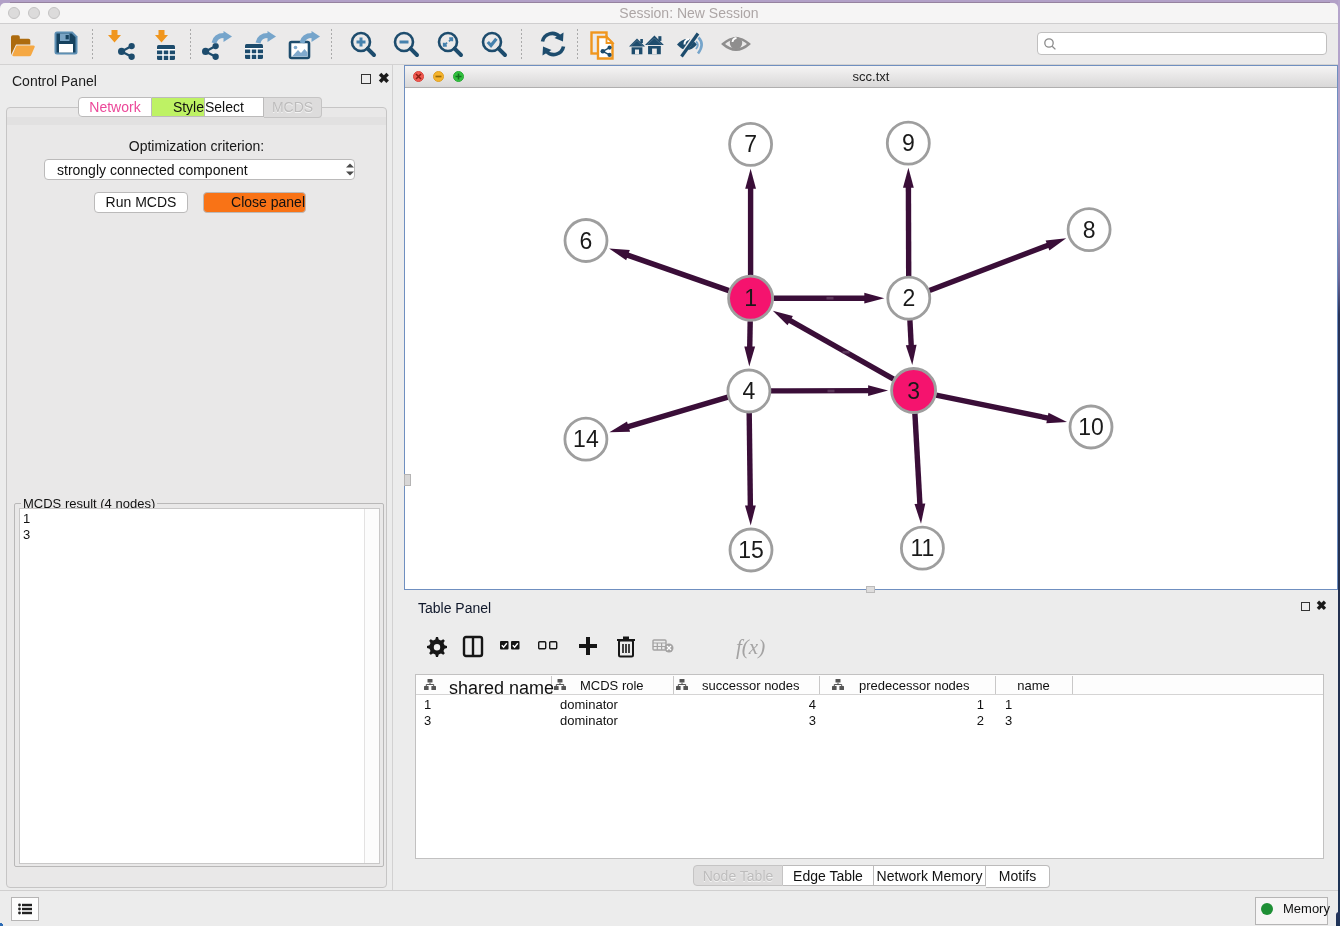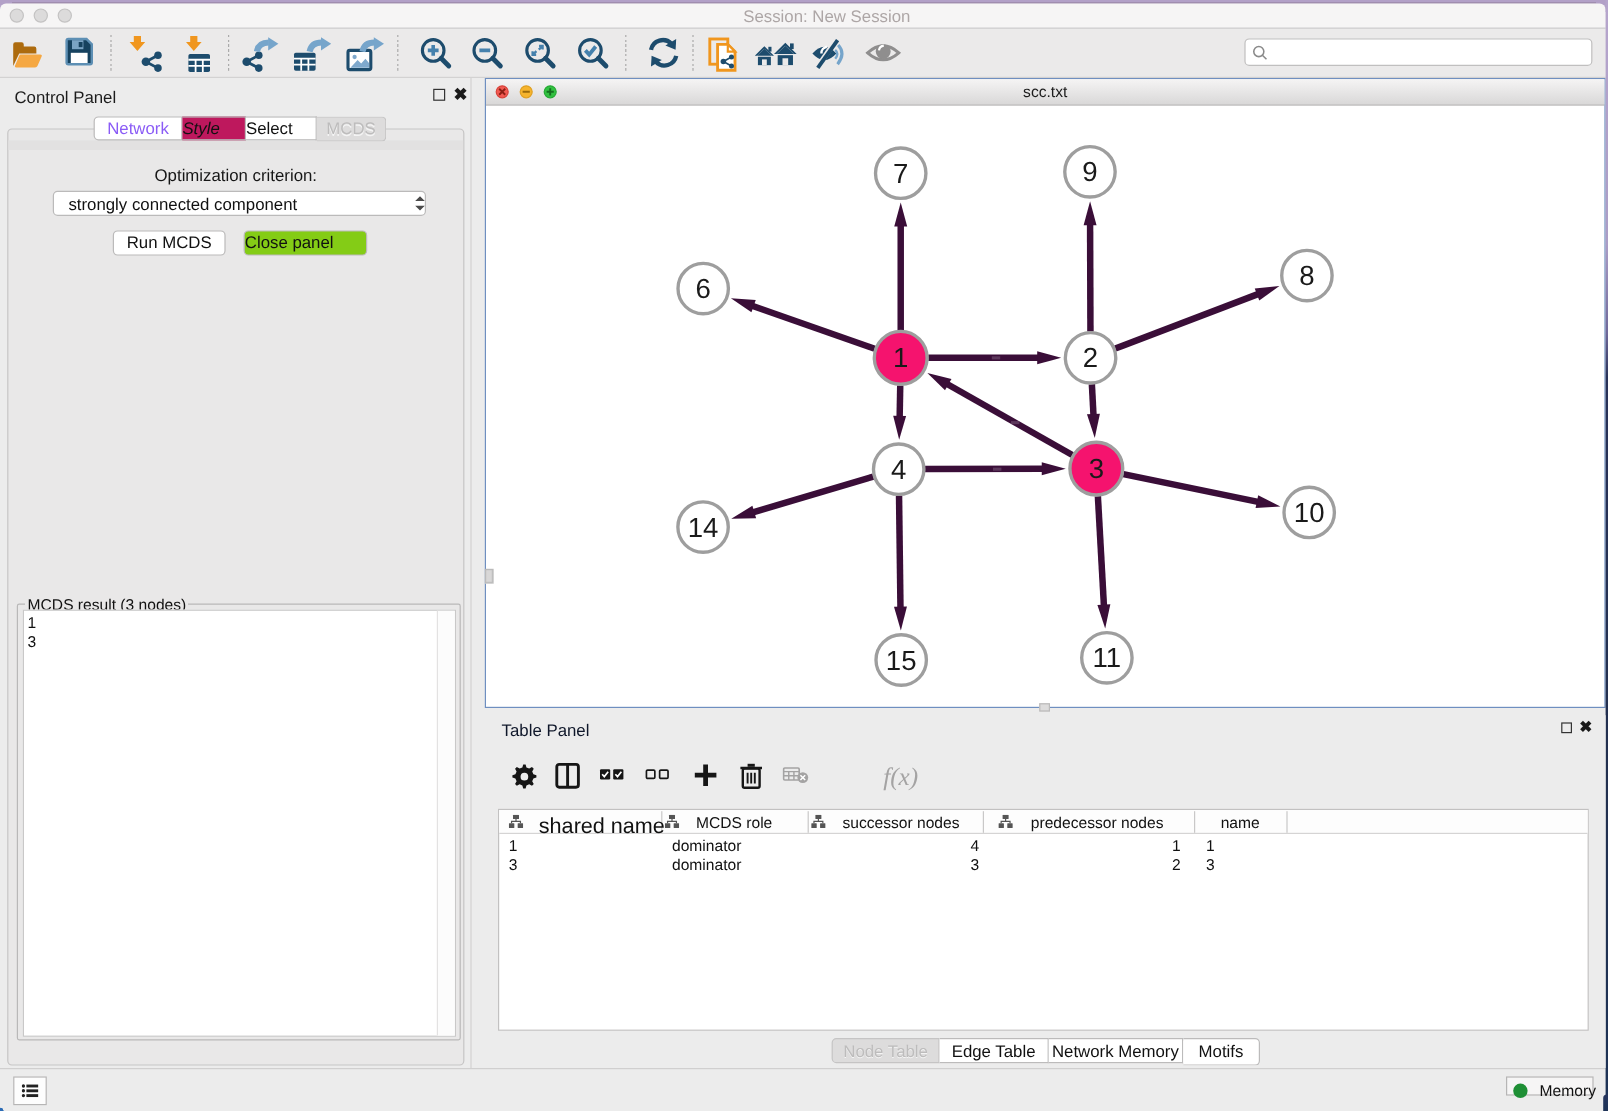--- a/index.html
+++ b/index.html
@@ -155,35 +155,35 @@
   </svg>
 
 <div id="control-panel" class="abs" style="left:0;top:65px;width:393px;height:825px;background:#ececec;"></div>
 <div class="abs" style="left:12px;top:73px;font-size:14px;color:#1c1c1c;">Control Panel</div>
 <div class="abs" style="left:361px;top:74px;width:10px;height:10px;border:1.5px solid #333;"></div>
 <div class="abs" style="left:378px;top:70px;font-size:14px;font-weight:bold;color:#1a1a1a;">✖</div>
 
 <div class="abs" style="left:6px;top:107px;width:381px;height:781px;background:#e9e8e8;border:1px solid #c6c5c5;border-radius:4px;"></div>
 <div class="abs" style="left:7px;top:117px;width:379px;height:8px;background:#e2e1e1;"></div>
 
-<div class="abs" style="left:78px;top:97px;width:74px;height:20px;background:#fff;border:1px solid #bcbbbb;border-radius:4px 0 0 4px;text-align:center;font-size:14px;color:#8b5cf6;line-height:19px;">Network</div>
-<div class="abs" style="left:152px;top:97px;width:53px;height:20px;background:#be185d;border:1px solid #bcbbbb;border-left:none;text-align:left;font-size:14px;color:#111;line-height:19px;font-style:italic;">Style</div>
+<div class="abs" style="left:78px;top:97px;width:74px;height:20px;background:#fff;border:1px solid #bcbbbb;border-radius:4px 0 0 4px;text-align:center;font-size:14px;color:#ec4899;line-height:19px;">Network</div>
+<div class="abs" style="left:152px;top:97px;width:53px;height:20px;background:#bef264;border:1px solid #bcbbbb;border-left:none;text-align:right;font-size:14px;color:#111;line-height:19px;">Style</div>
 <div class="abs" style="left:205px;top:97px;width:59px;height:20px;background:#fff;border:1px solid #bcbbbb;border-left:none;font-size:14px;color:#111;line-height:19px;">Select</div>
 <div class="abs" style="left:264px;top:97px;width:58px;height:21px;background:#dddcdc;border:1px solid #c5c4c4;border-left:none;border-radius:0 4px 4px 0;text-align:center;font-size:14px;color:#bdbcbc;line-height:19px;text-shadow:0 1px 0 #f4f4f4;">MCDS</div>
 
 <div class="abs" style="left:0;top:138px;width:393px;text-align:center;font-size:14px;color:#161616;">Optimization criterion:</div>
 <div class="abs" style="left:44px;top:159px;width:311px;height:21px;background:#fff;border:1px solid #bbbaba;border-radius:4px;font-size:14px;color:#111;line-height:20px;padding-left:12px;">strongly connected component</div>
 <svg class="abs" style="left:344px;top:162px;" width="12" height="15" viewBox="0 0 12 15">
     <path d="M2 5.5 L6 1.5 L10 5.5 Z M2 9.5 L6 13.5 L10 9.5 Z" fill="#4a4a4a"></path>
   </svg>
 <div class="abs" style="left:94px;top:192px;width:94px;height:21px;background:#fff;border:1px solid #bbbaba;border-radius:4px;text-align:center;font-size:14px;color:#111;line-height:19px;">Run MCDS</div>
-<div class="abs" style="left:203px;top:192px;width:103px;height:21px;background:#84cc16;border:1px solid #bbbaba;border-radius:4px;text-align:left;font-size:14px;color:#111;line-height:19px;">Close panel</div>
+<div class="abs" style="left:203px;top:192px;width:103px;height:21px;background:#f97316;border:1px solid #bbbaba;border-radius:4px;text-align:right;font-size:14px;color:#111;line-height:19px;">Close panel</div>
 
 <fieldset class="abs" style="left:14px;top:496px;width:370px;height:371px;border:1px solid #b9b8b8;border-radius:2px;">
-<legend style="font-size:13px;color:#111;margin-left:6px;padding:0 2px;">MCDS result (3 nodes)</legend>
+<legend style="font-size:13px;color:#111;margin-left:6px;padding:0 2px;">MCDS result (4 nodes)</legend>
 </fieldset>
 <div class="abs" style="left:19px;top:508px;width:361px;height:356px;background:#fff;border:1px solid #c9c8c8;"></div>
 <div class="abs" style="left:364px;top:509px;width:15px;height:354px;background:#fcfcfc;border-left:1px solid #e3e2e2;"></div>
 <div class="abs" style="left:23px;top:511px;font-size:13px;color:#111;line-height:16px;">1<br>3</div>
 
 <div class="abs" style="left:392px;top:65px;width:1px;height:825px;background:#d2d1d1;"></div>
 
 <div id="net-frame" class="abs" style="left:404px;top:65px;width:934px;height:525px;border:1px solid #6f8fc0;background:#fff;"></div>
 <div class="abs" style="left:405px;top:66px;width:932px;height:22px;background:linear-gradient(#f5f4f4,#d9d8d8);border-bottom:1px solid #b0afaf;"></div>
 <div class="abs" style="left:405px;top:66px;width:932px;height:22px;text-align:center;font-size:13px;color:#1c1c1c;line-height:22px;">scc.txt</div>
@@ -365,18 +365,18 @@
 <div class="abs" style="left:0;top:890px;width:1338px;height:36px;background:#ececec;border-top:1px solid #d0cfcf;"></div>
 <div class="abs" style="left:11px;top:897px;width:28px;height:24px;background:#fdfdfd;border:1px solid #b6b5b5;"></div>
 <svg class="abs" style="left:18px;top:903px;" width="14" height="12" viewBox="0 0 14 12">
     <circle cx="1.5" cy="2" r="1.4" fill="#222"></circle>
     <circle cx="1.5" cy="6" r="1.4" fill="#222"></circle>
     <circle cx="1.5" cy="10" r="1.4" fill="#222"></circle>
     <rect x="4" y="0.8" width="10" height="2.4" fill="#222"></rect>
     <rect x="4" y="4.8" width="10" height="2.4" fill="#222"></rect>
     <rect x="4" y="8.8" width="10" height="2.4" fill="#222"></rect>
   </svg>
-<div class="abs" style="left:1255px;top:897px;width:73px;height:16px;background:#f6f5f5;border:1px solid #b6b5b5;font-size:13px;color:#111;line-height:22px;padding-left:27px;">Memory</div>
+<div class="abs" style="left:1255px;top:897px;width:73px;height:28px;background:#f6f5f5;border:1px solid #b6b5b5;font-size:13px;color:#111;line-height:22px;padding-left:27px;">Memory</div>
 <div class="abs" style="left:1261px;top:903px;width:12px;height:12px;border-radius:50%;background:#1e8f35;"></div>
 
 <div class="abs" style="left:1338px;top:0;width:2px;height:926px;background:linear-gradient(#b6a5cc 0%,#ab9dc6 22%,#6f6899 30%,#283258 34%,#22304f 70%,#1d3356 100%);"></div>
 <div class="abs" style="left:1336px;top:912px;width:4px;height:14px;background:linear-gradient(#26355e,#1d3356);border-radius:3px 0 0 0;"></div>
 <div class="abs" style="left:0;top:923px;width:3px;height:3px;background:radial-gradient(circle at 0 100%, #2d6cb5 70%, #ececec 75%);"></div>
 
 </body></html>

